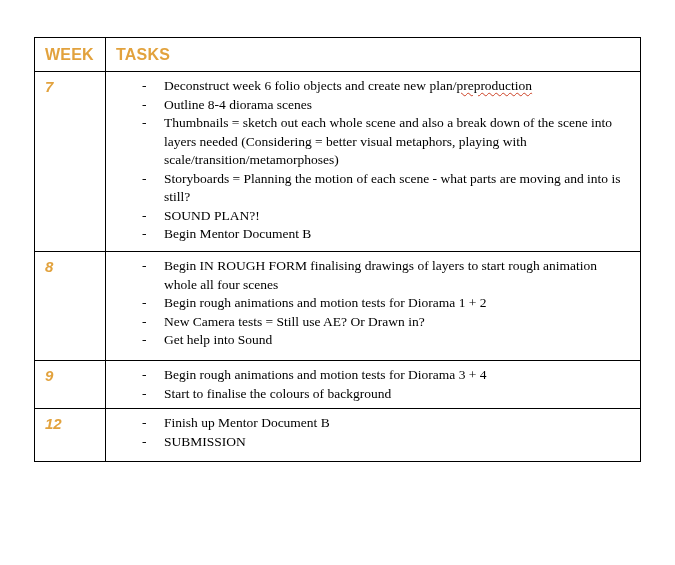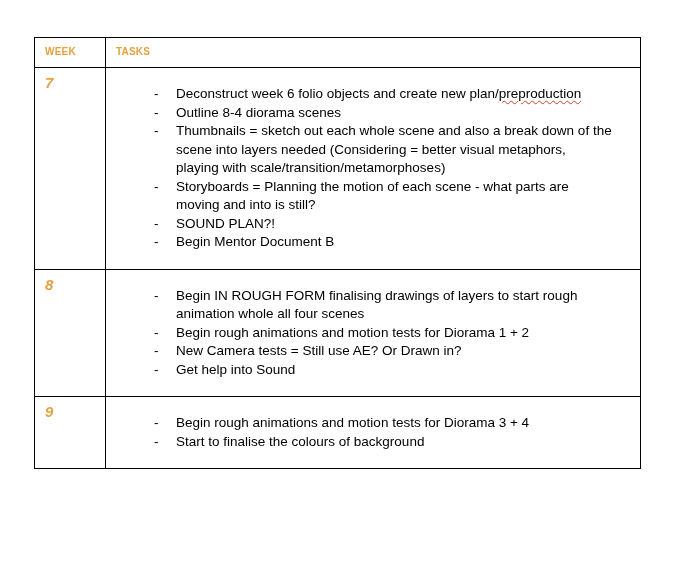--- a/index.html
+++ b/index.html
@@ -26,39 +26,40 @@
     table-layout: fixed;
   }
   col.col-week { width: 71px; }
   th, td {
     border: 1px solid #000000;
     vertical-align: top;
     padding: 0;
   }
   thead tr { height: 30px; }
   th.hdr {
-    font-size: 10px;
+    font-size: 16px;
     font-weight: bold;
     text-align: left;
     padding: 8px 10px 7px 10px;
     color: var(--accent, #E2A23D);
     letter-spacing: 0.2px;
   }
   td.week-cell {
     font-size: 15px;
     font-weight: bold;
     font-style: italic;
     color: var(--accent, #E2A23D);
     padding: 6px 10px;
   }
   td.tasks-cell { padding: 5px 16px 5px 10px; }
   ul.tasks {
     list-style: none;
-    margin: 12px;
+    margin: 0;
     padding: 0;
+    font-family: Liberation Serif, serif;
   }
   ul.tasks li {
     position: relative;
     padding-left: 48px;
     font-size: 13.5px;
     line-height: 18.5px;
   }
   ul.tasks li::before {
     content: "-";
     position: absolute;
@@ -121,15 +122,24 @@
       </tr>
       <tr class="r9">
         <td class="week-cell">9</td>
         <td class="tasks-cell">
           <ul class="tasks">
             <li>Begin rough animations and motion tests for Diorama 3 + 4</li>
             <li>Start to finalise the colours of background</li>
           </ul>
         </td>
       </tr>
+      <tr class="r12">
+        <td class="week-cell">12</td>
+        <td class="tasks-cell">
+          <ul class="tasks">
+            <li>Finish up Mentor Document B</li>
+            <li>SUBMISSION</li>
+          </ul>
+        </td>
+      </tr>
     </tbody>
   </table>
 </div>
 
 </body></html>

